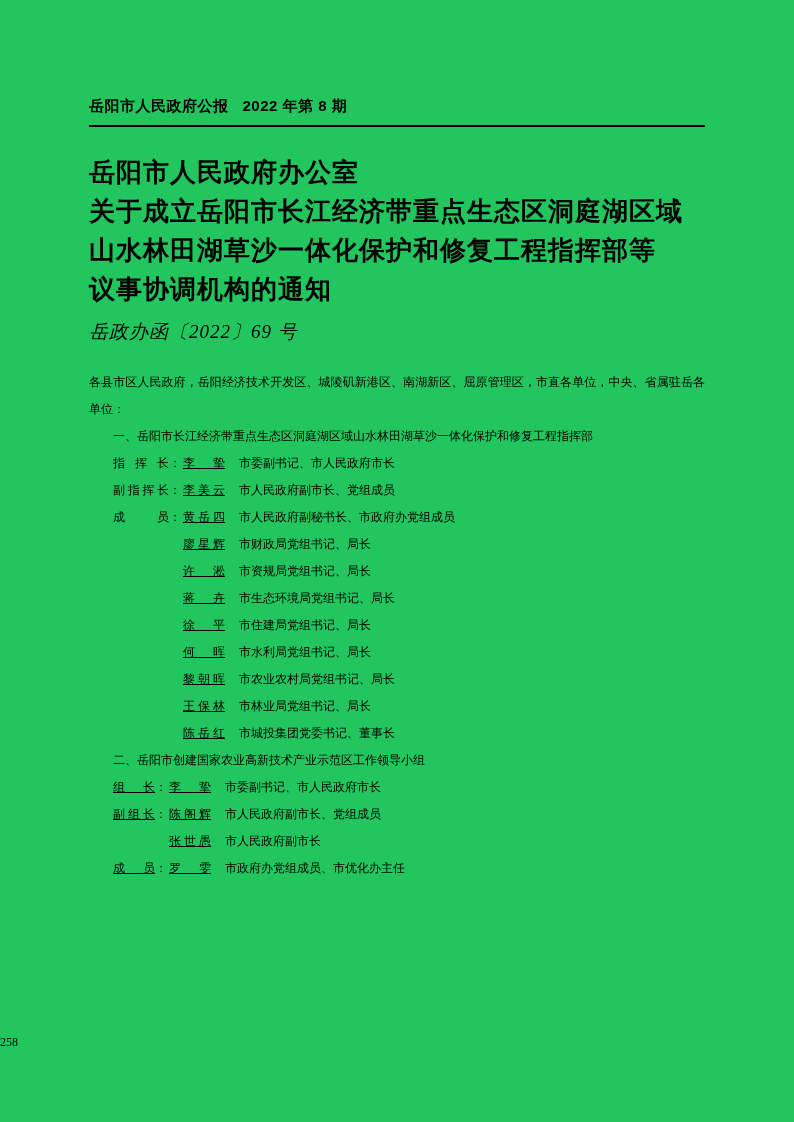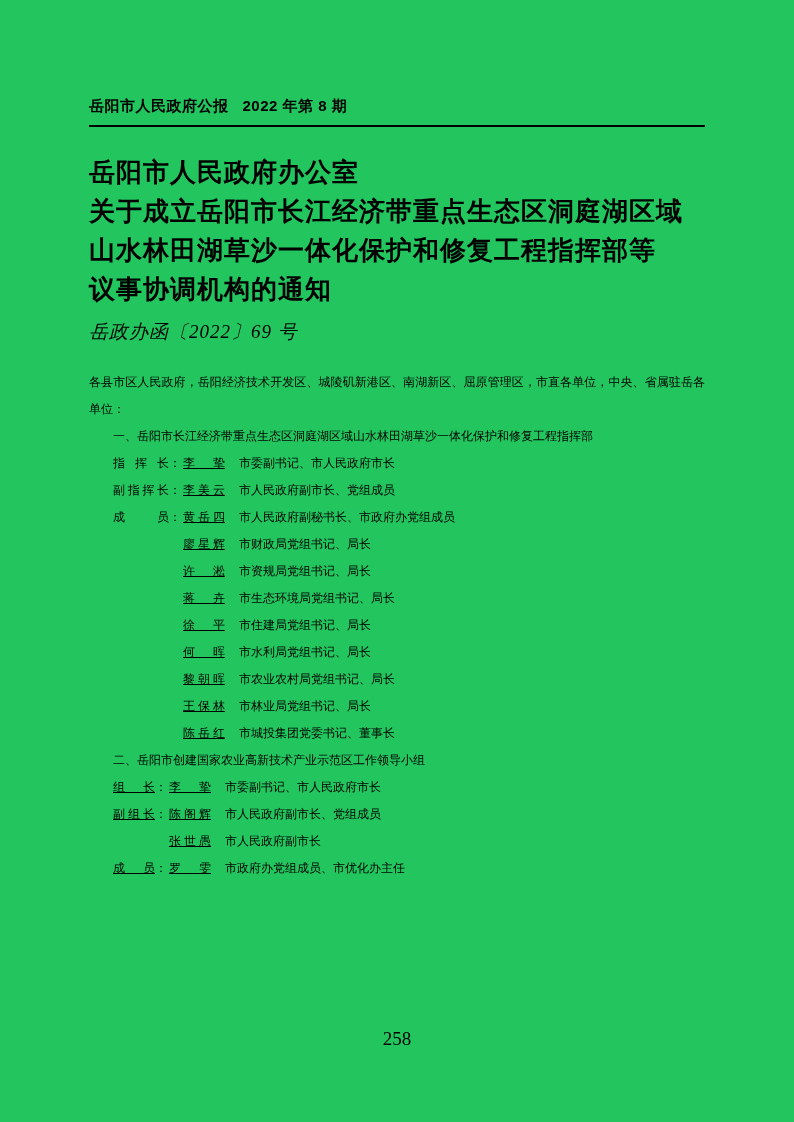--- a/index.html
+++ b/index.html
@@ -64,22 +64,22 @@
     margin-right: 14px;
     text-align: justify;
     text-align-last: justify;
     text-decoration: underline;
   }
   .page-number {
     position: absolute;
     left: 0;
     right: 0;
     bottom: 72px;
-    text-align: center;
-    font-size: 19px;
+    text-align: left;
+    font-size: 12px;
   }
 </style>
 </head>
 <body>
 
 <div class="page">
 
   <div class="gz-header">
     <span class="gz-title">岳阳市人民政府公报</span><span class="gz-issue">2022 年第 8 期</span>
   </div>

